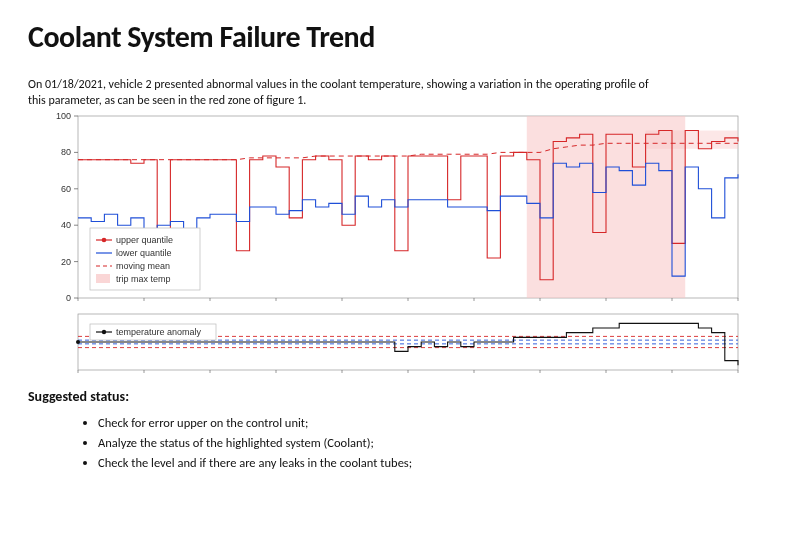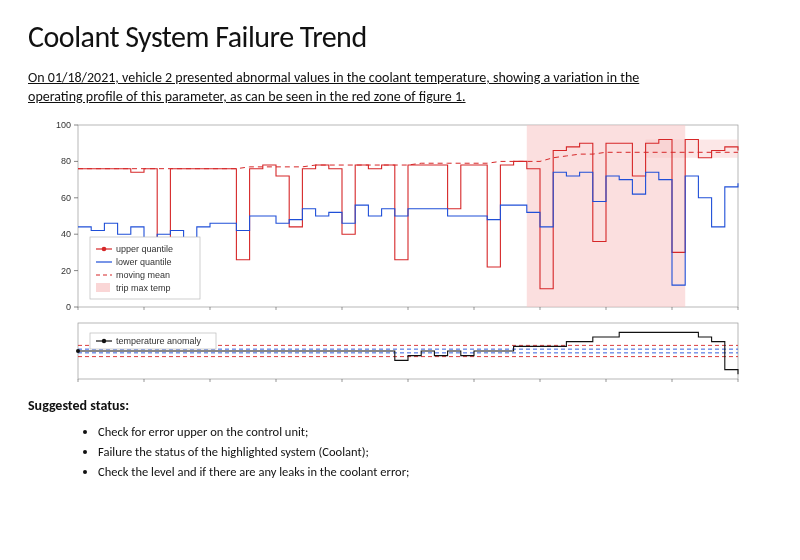--- a/index.html
+++ b/index.html
@@ -7,30 +7,28 @@
     width: 800px;
     height: 560px;
     background: #fff;
     font-family: Calibri, "Segoe UI", Arial, sans-serif;
     color: #111;
     overflow: hidden;
     padding: 18px 28px 0 28px;
   }
   h1 {
     font-size: 30px;
-    font-weight: 400;
+    font-weight: 700;
     letter-spacing: -0.5px;
-    margin-bottom: 14px;
+    margin-bottom: 21px;
   }
   .intro {
-    font-size: 14px;
+    font-size: 12px;
     line-height: 1.35;
-    margin-bottom: 10px;
     max-width: 640px;
-    text-decoration: underline;
   }
   .chart-wrap {
     width: 720px;
     margin: 0 0 10px 0;
   }
   .chart {
     display: block;
     width: 100%;
   }
   .suggest-head {
@@ -133,15 +131,15 @@
         <circle cx="76" cy="24" r="2.2" fill="#111"></circle>
         <text x="88" y="27" class="legend">temperature anomaly</text>
       </g>
   </svg>
 </div>
 
 <p class="suggest-head">Suggested status:</p>
 
 <ul class="actions">
   <li>Check for error upper on the control unit;</li>
-  <li>Failure the status of the highlighted system (Coolant);</li>
-  <li>Check the level and if there are any leaks in the coolant error;</li>
+  <li>Analyze the status of the highlighted system (Coolant);</li>
+  <li>Check the level and if there are any leaks in the coolant tubes;</li>
 </ul>
 
 </body></html>

